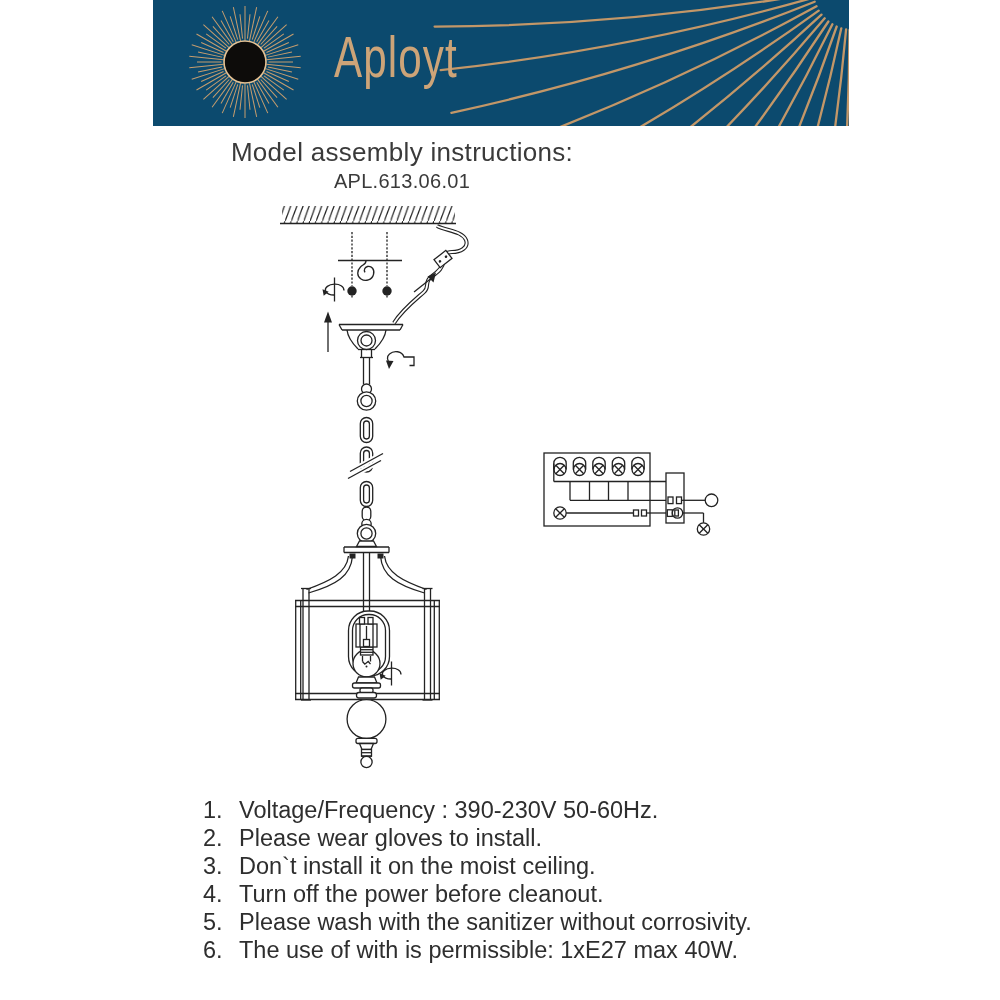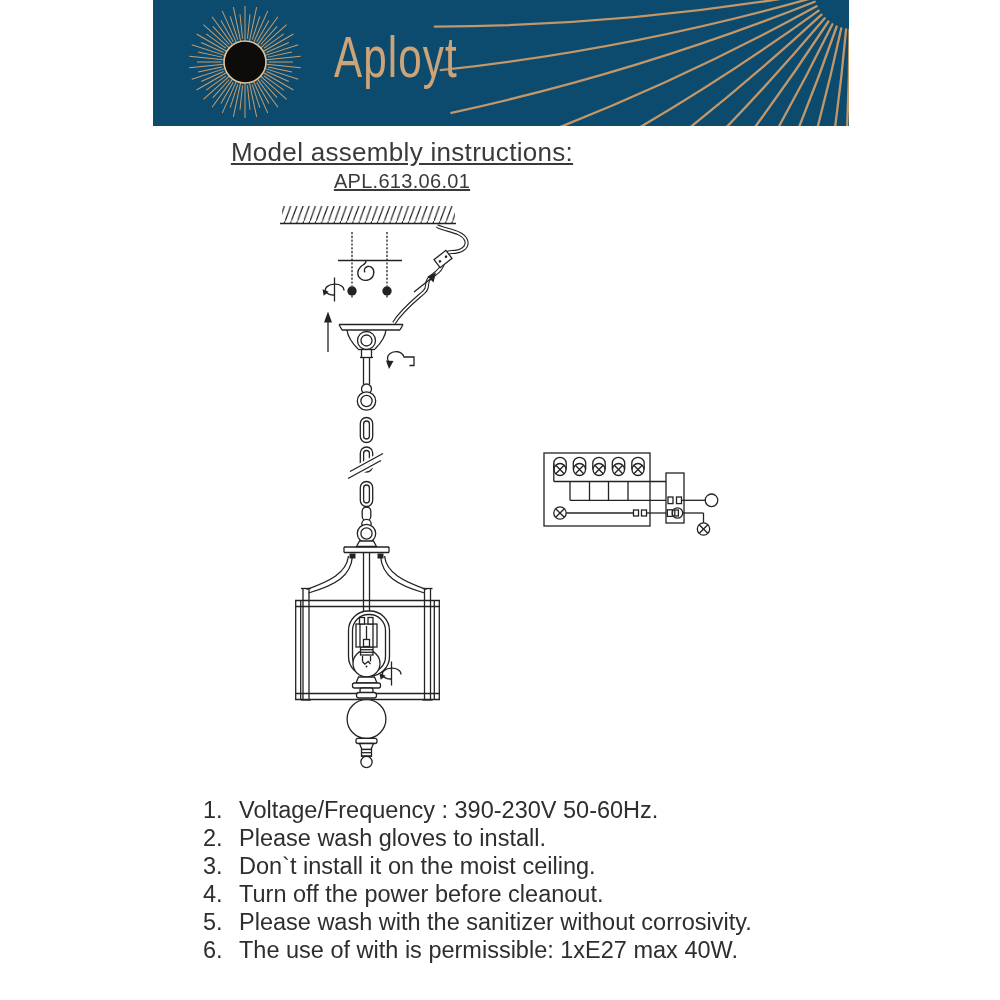--- a/index.html
+++ b/index.html
@@ -2,21 +2,21 @@
 <html><head>
 <meta charset="utf-8">
 <style>
   html,body{margin:0;padding:0;background:#ffffff;}
   .page{position:relative;width:1000px;height:1000px;background:#ffffff;overflow:hidden;
         font-family:"Liberation Sans",sans-serif;}
   .banner{position:absolute;left:153px;top:0;width:696px;height:126px;background:#0c4a6e;overflow:hidden;}
   .banner svg{position:absolute;left:0;top:0;}
   .brand{position:absolute;left:181px;top:27px;font-size:57px;line-height:60px;color:#cda478;
          font-weight:400;letter-spacing:1.5px;transform:scaleX(0.74);transform-origin:0 0;white-space:nowrap;}
-  .title{position:absolute;left:0;top:137px;width:804px;text-align:center;color:#3a3a3a;text-decoration:underline;}
+  .title{position:absolute;left:0;top:137px;width:804px;text-align:center;color:#3a3a3a;}
   .title-l1{font-size:26px;line-height:30px;letter-spacing:0.3px;}
   .title-l2{font-size:20px;line-height:29px;letter-spacing:0.3px;}
   .drawing{position:absolute;left:0;top:0;}
   .drawing *{vector-effect:none;}
   .instructions{position:absolute;left:203px;top:796px;width:700px;color:#2e2e2e;
                 font-size:23.5px;line-height:28px;}
   .inst-row{display:flex;}
   .inst-num{width:27px;flex:0 0 27px;}
   .inst-txt{margin-left:9px;white-space:nowrap;}
   
@@ -338,21 +338,21 @@
     </g>
   </svg>
 
   <div class="instructions">
     <div class="inst-row">
       <span class="inst-num">1.</span>
       <span class="inst-txt">Voltage/Frequency : 390-230V 50-60Hz.</span>
     </div>
     <div class="inst-row">
       <span class="inst-num">2.</span>
-      <span class="inst-txt">Please wash gloves to install.</span>
+      <span class="inst-txt">Please wear gloves to install.</span>
     </div>
     <div class="inst-row">
       <span class="inst-num">3.</span>
       <span class="inst-txt">Don`t install it on the moist ceiling.</span>
     </div>
     <div class="inst-row">
       <span class="inst-num">4.</span>
       <span class="inst-txt">Turn off the power before cleanout.</span>
     </div>
     <div class="inst-row">

